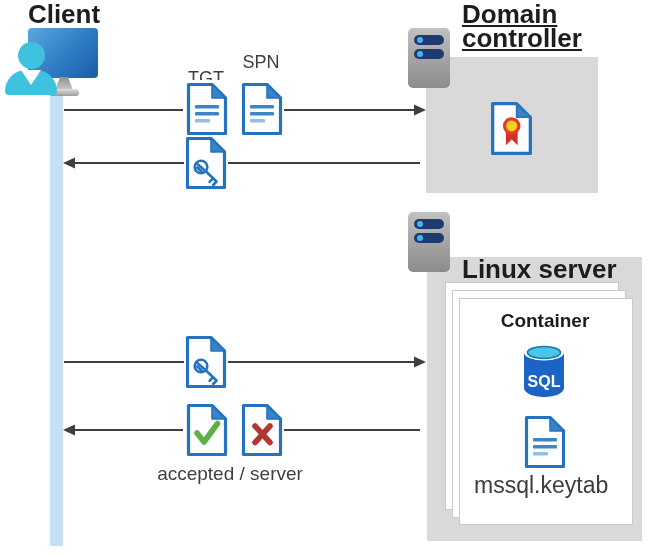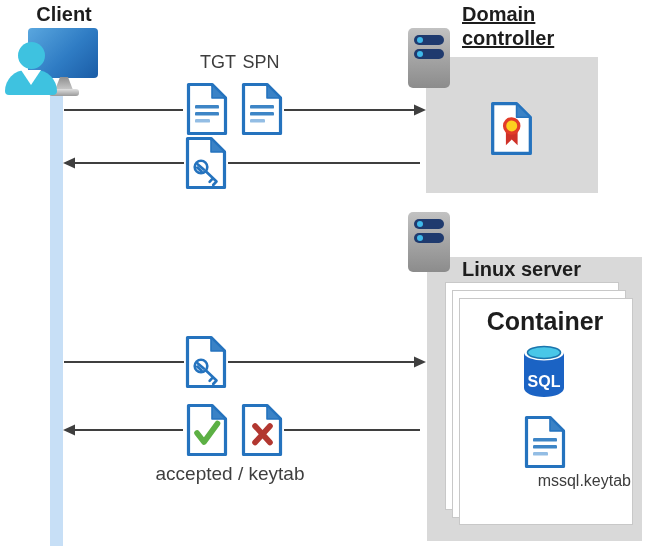--- a/index.html
+++ b/index.html
@@ -1,21 +1,21 @@
 <!DOCTYPE html>
 <html><head>
 <meta charset="utf-8">
 <style>
   html,body{margin:0;padding:0;background:#fff;}
   #canvas{
     position:relative;width:660px;height:558px;background:#fff;overflow:hidden;
     font-family:"Liberation Sans",sans-serif;color:#1f1f1f;
   }
   .abs{position:absolute;}
-  .title{font-weight:bold;font-size:20px;line-height:24px;color:#1d1d1d;}
+  .title{font-weight:bold;font-size:26px;line-height:24px;color:#1d1d1d;}
   .lbl{font-size:18px;color:#3d3d3d;}
   
   #lifeline{left:50px;top:94px;width:13px;height:452px;background:#c7dff6;}
   #monitor-screen{left:28px;top:28px;width:70px;height:50px;border-radius:4px;
     background:linear-gradient(135deg,#5aa7df 0%,#2f7cc4 55%,#1a5ca6 100%);}
   #monitor-neck{left:55px;top:77px;width:18px;height:13px;
     background:linear-gradient(180deg,#8f8f8f,#c9c9c9);
     clip-path:polygon(28% 0,72% 0,100% 100%,0 100%);}
   #monitor-base{left:49px;top:89px;width:30px;height:7px;border-radius:3px;
     background:linear-gradient(180deg,#e0e0e0,#9a9a9a);}
@@ -48,26 +48,26 @@
   .docwrap{background:#fff;line-height:0;}
   svg.doc{display:block;}
   .doc-outline{fill:#fff;stroke:#2573be;stroke-width:3.2;stroke-linejoin:round;}
   .doc-fold{fill:#3a82c6;stroke:#2573be;stroke-width:1.6;stroke-linejoin:round;}
   .line-mid{fill:#3d85c6;} .line-light{fill:#93bde4;}
   .key-stroke{stroke:#2573be;stroke-width:2.6;fill:none;stroke-linecap:round;}
   .check-stroke{stroke:#5cb044;stroke-width:5.6;fill:none;stroke-linecap:round;stroke-linejoin:round;}
   .x-stroke{stroke:#b23730;stroke-width:5.6;fill:none;stroke-linecap:round;}
   
   #client-label{left:8px;top:2px;width:112px;text-align:center;}
-  #tgt-label{left:184px;top:52px;width:44px;text-align:center;margin-left:12px;}
+  #tgt-label{left:184px;top:68px;width:44px;text-align:center;}
   #spn-label{left:239px;top:52px;width:44px;text-align:center;}
   #dc-title{left:462px;top:2px;width:150px;text-decoration:underline;}
   #linux-title{left:462px;top:221px;width:170px;margin-top:36px;}
-  #container-title{left:459px;top:309px;width:172px;text-align:center;font-size:25px;}
-  #keytab-label{left:459px;top:472px;width:172px;text-align:right;font-size:16px;color:#3d3d3d;}
+  #container-title{left:459px;top:309px;width:172px;text-align:center;font-size:19px;}
+  #keytab-label{left:459px;top:472px;width:172px;text-align:left;font-size:23px;color:#3d3d3d;padding-left:15px;}
   #result-label{left:120px;top:463px;width:220px;text-align:center;font-size:19px;color:#3f3f3f;}
 </style>
 </head>
 <body>
 
 <div id="canvas">
 
   <svg width="0" height="0" style="position:absolute" aria-hidden="true">
     <defs>
       <g id="doc-shape">
@@ -147,21 +147,21 @@
   <div class="abs docwrap" style="left:183px;top:401px;width:101px;height:56px">
     <svg class="doc abs" style="left:2px;top:1px" width="44" height="56" viewBox="0 0 44 56">
       <use href="#doc-shape"></use>
       <path class="check-stroke" d="M12 31 L19 40 L32.5 21.5"></path>
     </svg>
     <svg class="doc abs" style="left:57px;top:1px" width="44" height="56" viewBox="0 0 44 56">
       <use href="#doc-shape"></use>
       <path class="x-stroke" d="M15 24 L30 40.5 M30 24 L15 40.5"></path>
     </svg>
   </div>
-  <div class="abs" id="result-label">accepted / keytab</div>
+  <div class="abs" id="result-label">accepted / server</div>
 
   <div class="abs graybox" id="dc-box"></div>
   <div class="abs server" id="dc-server">
     <div class="pill p1">
         <div class="dot"></div>
       </div>
     <div class="pill p2">
         <div class="dot"></div>
       </div>
   </div>

